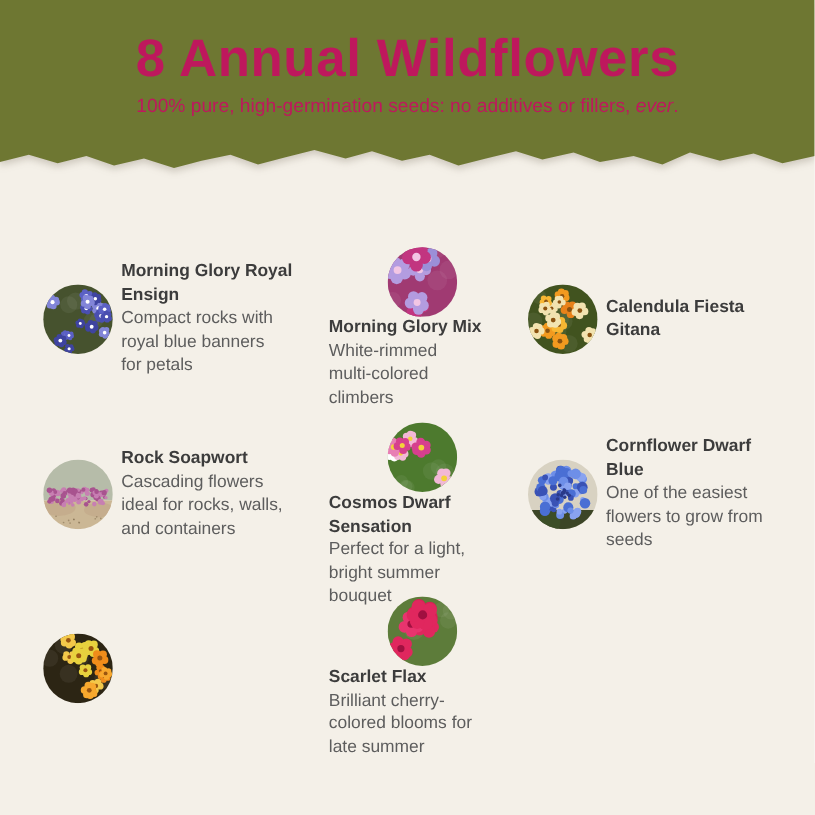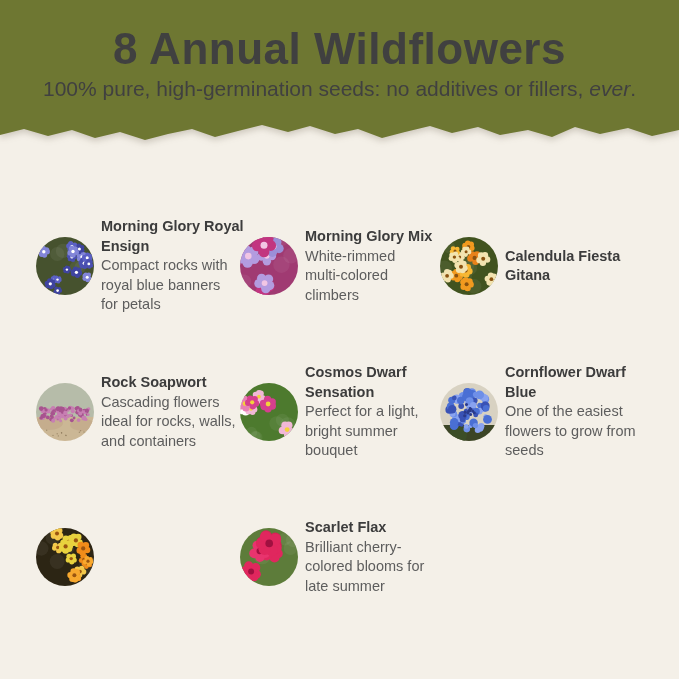--- a/index.html
+++ b/index.html
@@ -2,34 +2,34 @@
 <html><head>
 <meta charset="utf-8">
 <style>
   html,body{margin:0;padding:0;}
   body{font-family:"Liberation Sans",sans-serif;}
   #canvas{position:relative;width:679px;height:679px;background:#f4f0e8;overflow:hidden;}
 
   
   .banner{position:absolute;left:0;top:0;width:679px;height:160px;}
   .banner svg.tear{position:absolute;left:0;top:0;filter:drop-shadow(0 3px 3px rgba(90,80,60,0.25));}
-  .banner-text{position:absolute;left:0;top:0;width:679px;text-align:center;color:#404040;}
+  .banner-text{position:absolute;left:0;top:0;width:679px;text-align:center;color:#be185d;}
   .banner-text h1{margin:0;padding-top:26px;font-size:44px;line-height:46px;font-weight:bold;letter-spacing:0.5px;}
-  .banner-text p{margin:6px 0 0 0;font-size:21px;line-height:22px;font-weight:500;}
+  .banner-text p{margin:6px 0 0 0;font-size:16px;line-height:22px;font-weight:500;}
   .banner-text em{font-style:italic;}
 
   
   .item{position:absolute;width:230px;height:120px;display:flex;align-items:center;}
   .photo{width:58px;height:58px;flex:0 0 58px;margin-right:7px;}
   .photo svg{display:block;}
   .itext{width:162px;}
   .ititle{font-size:14.5px;line-height:19.5px;font-weight:bold;color:#3c3c3c;white-space:pre-line;}
   .idesc{font-size:14.5px;line-height:19.5px;color:#5d5d5d;white-space:pre-line;}
 
-  .c1{left:36px;align-items:center;} .c2{left:240px;} .c3{left:440px;}
+  .c1{left:36px;align-items:center;} .c2{left:240px;flex-direction:column;} .c3{left:440px;}
   .r1{top:206px;} .r2{top:352px;} .r3{top:497px;}
 </style>
 </head>
 <body>
 
 <div id="canvas">
 
   <div class="banner">
     <svg class="tear" width="679" height="160" viewBox="0 0 679 160">
       <path d="M0,0 H679 V130 L652,136 628,128 600,134 575,127 552,137 528,130 500,135 478,127 452,133 430,126 405,132 382,138 358,129 335,134 310,126 288,132 262,125 238,131 215,137 192,129 168,134 145,140 120,132 95,138 72,130 48,136 24,129 0,135 Z" fill="#6e7732"></path>

